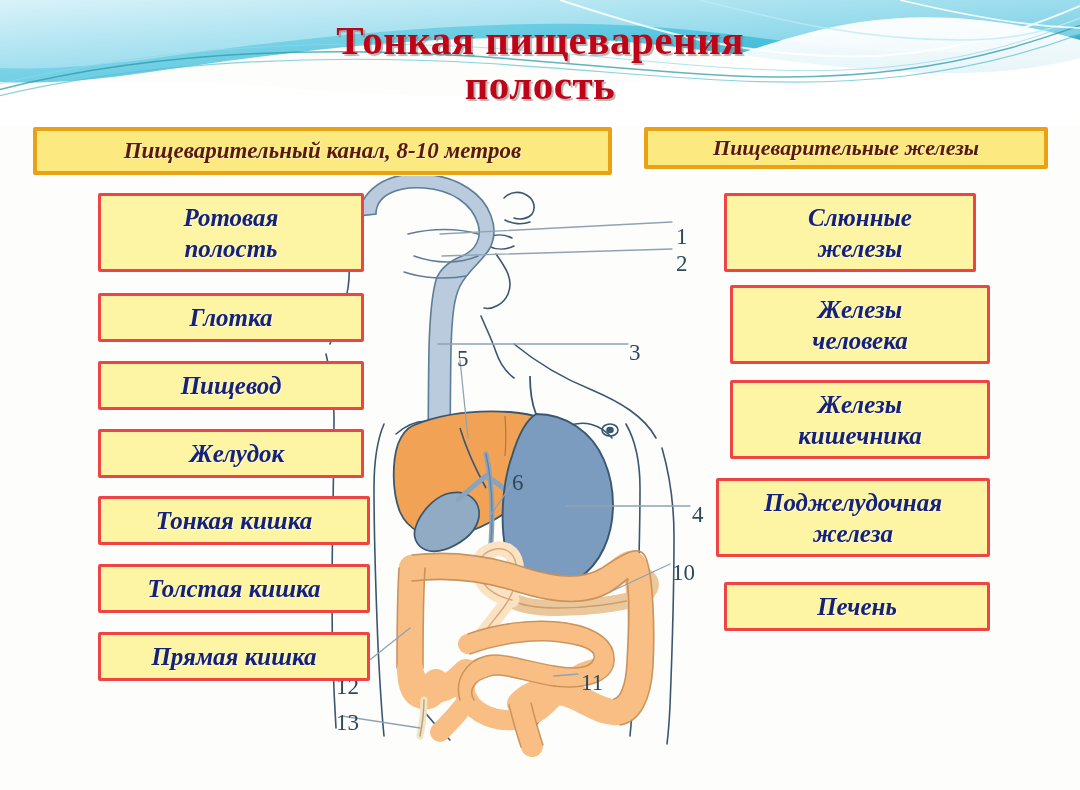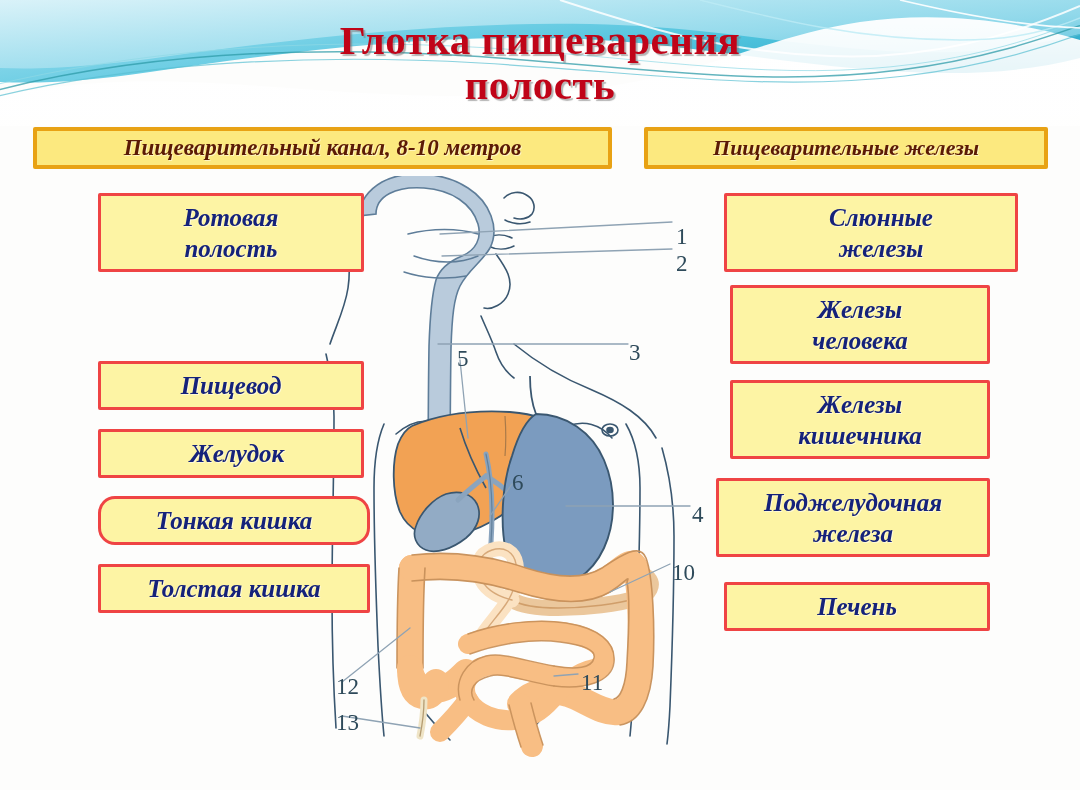--- a/index.html
+++ b/index.html
@@ -39,21 +39,21 @@
     border:4px solid #E8A214;
     border-radius:2px;
     box-sizing:border-box;
     display:flex;align-items:center;justify-content:center;
     color:#5B1A05;
     font-weight:bold;font-style:italic;
     font-family:"Liberation Serif", serif;
     text-shadow:1px 1px 0 rgba(255,255,255,.5);
     z-index:5;
   }
-  #hdr-canal{left:33px;top:127px;width:579px;height:42px;font-size:23px;}
+  #hdr-canal{left:33px;top:127px;width:579px;height:48px;font-size:23px;}
   #hdr-glands{left:644px;top:127px;width:404px;height:42px;font-size:22px;}
 
   
   .obox{
     position:absolute;
     background:#FDF4A4;
     border:3px solid #ef4444;
     border-radius:2px;
     box-sizing:border-box;
     display:flex;align-items:center;justify-content:center;
@@ -115,21 +115,21 @@
       <path d="M-10,92 C120,58 280,44 470,56 C640,67 760,88 900,70 C980,60 1040,40 1090,22" fill="none" stroke="#2E9BA8" stroke-width="1.5" opacity="0.75"></path>
       <path d="M-10,98 C120,66 290,52 480,63 C650,73 770,92 905,76 C985,66 1045,48 1092,30" fill="none" stroke="#58BFD2" stroke-width="1.2" opacity="0.7"></path>
       <path d="M-10,86 C130,52 300,36 490,48 C660,59 780,82 915,64 C990,54 1050,34 1094,14" fill="none" stroke="#8FD9E6" stroke-width="1" opacity="0.7"></path>
       <path d="M560,0 C640,26 720,52 830,56 C930,60 1010,36 1080,6" fill="none" stroke="#ffffff" stroke-width="2" opacity="0.85"></path>
       <path d="M700,0 C780,20 860,40 960,40 C1020,40 1056,28 1080,18" fill="none" stroke="#BDEBF5" stroke-width="1.4" opacity="0.8"></path>
       <path d="M900,0 C960,14 1020,26 1080,28" fill="none" stroke="#ffffff" stroke-width="1.6" opacity="0.9"></path>
     </svg>
   </div>
 
   <div class="title">
-    <span>Глотка пищеварения</span>
+    <span>Тонкая пищеварения</span>
     <span class="l2">полость</span>
   </div>
 
   <div class="hdrbar" id="hdr-canal">Пищеварительный канал, 8-10 метров</div>
   <div class="hdrbar" id="hdr-glands">Пищеварительные железы</div>
 
   <div class="anatomy">
     <svg width="480" height="600" viewBox="0 0 480 600" xmlns="http://www.w3.org/2000/svg">
       <g fill="none" stroke="#3A5770" stroke-width="1.6" stroke-linecap="round" stroke-linejoin="round">
 
@@ -285,39 +285,45 @@
   <div class="cnum" style="left:336px;top:675px;">12</div>
   <div class="cnum" style="left:336px;top:711px;">13</div>
 
   <div class="obox two" style="left:98px;top:193px;width:266px;height:79px;">
     <span>
       <span>Ротовая</span><br>
       <span>полость</span>
     </span>
   </div>
 
+  <div class="obox" style="left:98px;top:293px;width:266px;height:49px;">
+    <span>Глотка</span>
+  </div>
 
   <div class="obox" style="left:98px;top:361px;width:266px;height:49px;">
     <span>Пищевод</span>
   </div>
 
   <div class="obox" style="left:98px;top:429px;width:266px;height:49px;padding-left:12px;">
     <span>Желудок</span>
   </div>
 
-  <div class="obox" style="left:98px;top:496px;width:272px;height:49px;border-radius:17px;">
+  <div class="obox" style="left:98px;top:496px;width:272px;height:49px;">
     <span>Тонкая кишка</span>
   </div>
 
   <div class="obox" style="left:98px;top:564px;width:272px;height:49px;">
     <span>Толстая кишка</span>
   </div>
 
-
-  <div class="obox two" style="left:724px;top:193px;width:294px;height:79px;padding-left:20px;">
+  <div class="obox" style="left:98px;top:632px;width:272px;height:49px;">
+    <span>Прямая кишка</span>
+  </div>
+
+  <div class="obox two" style="left:724px;top:193px;width:252px;height:79px;padding-left:20px;">
     <span>
       <span>Слюнные</span><br>
       <span>железы</span>
     </span>
   </div>
 
   <div class="obox two" style="left:730px;top:285px;width:260px;height:79px;">
     <span>
       <span>Железы</span><br>
       <span>человека</span>

